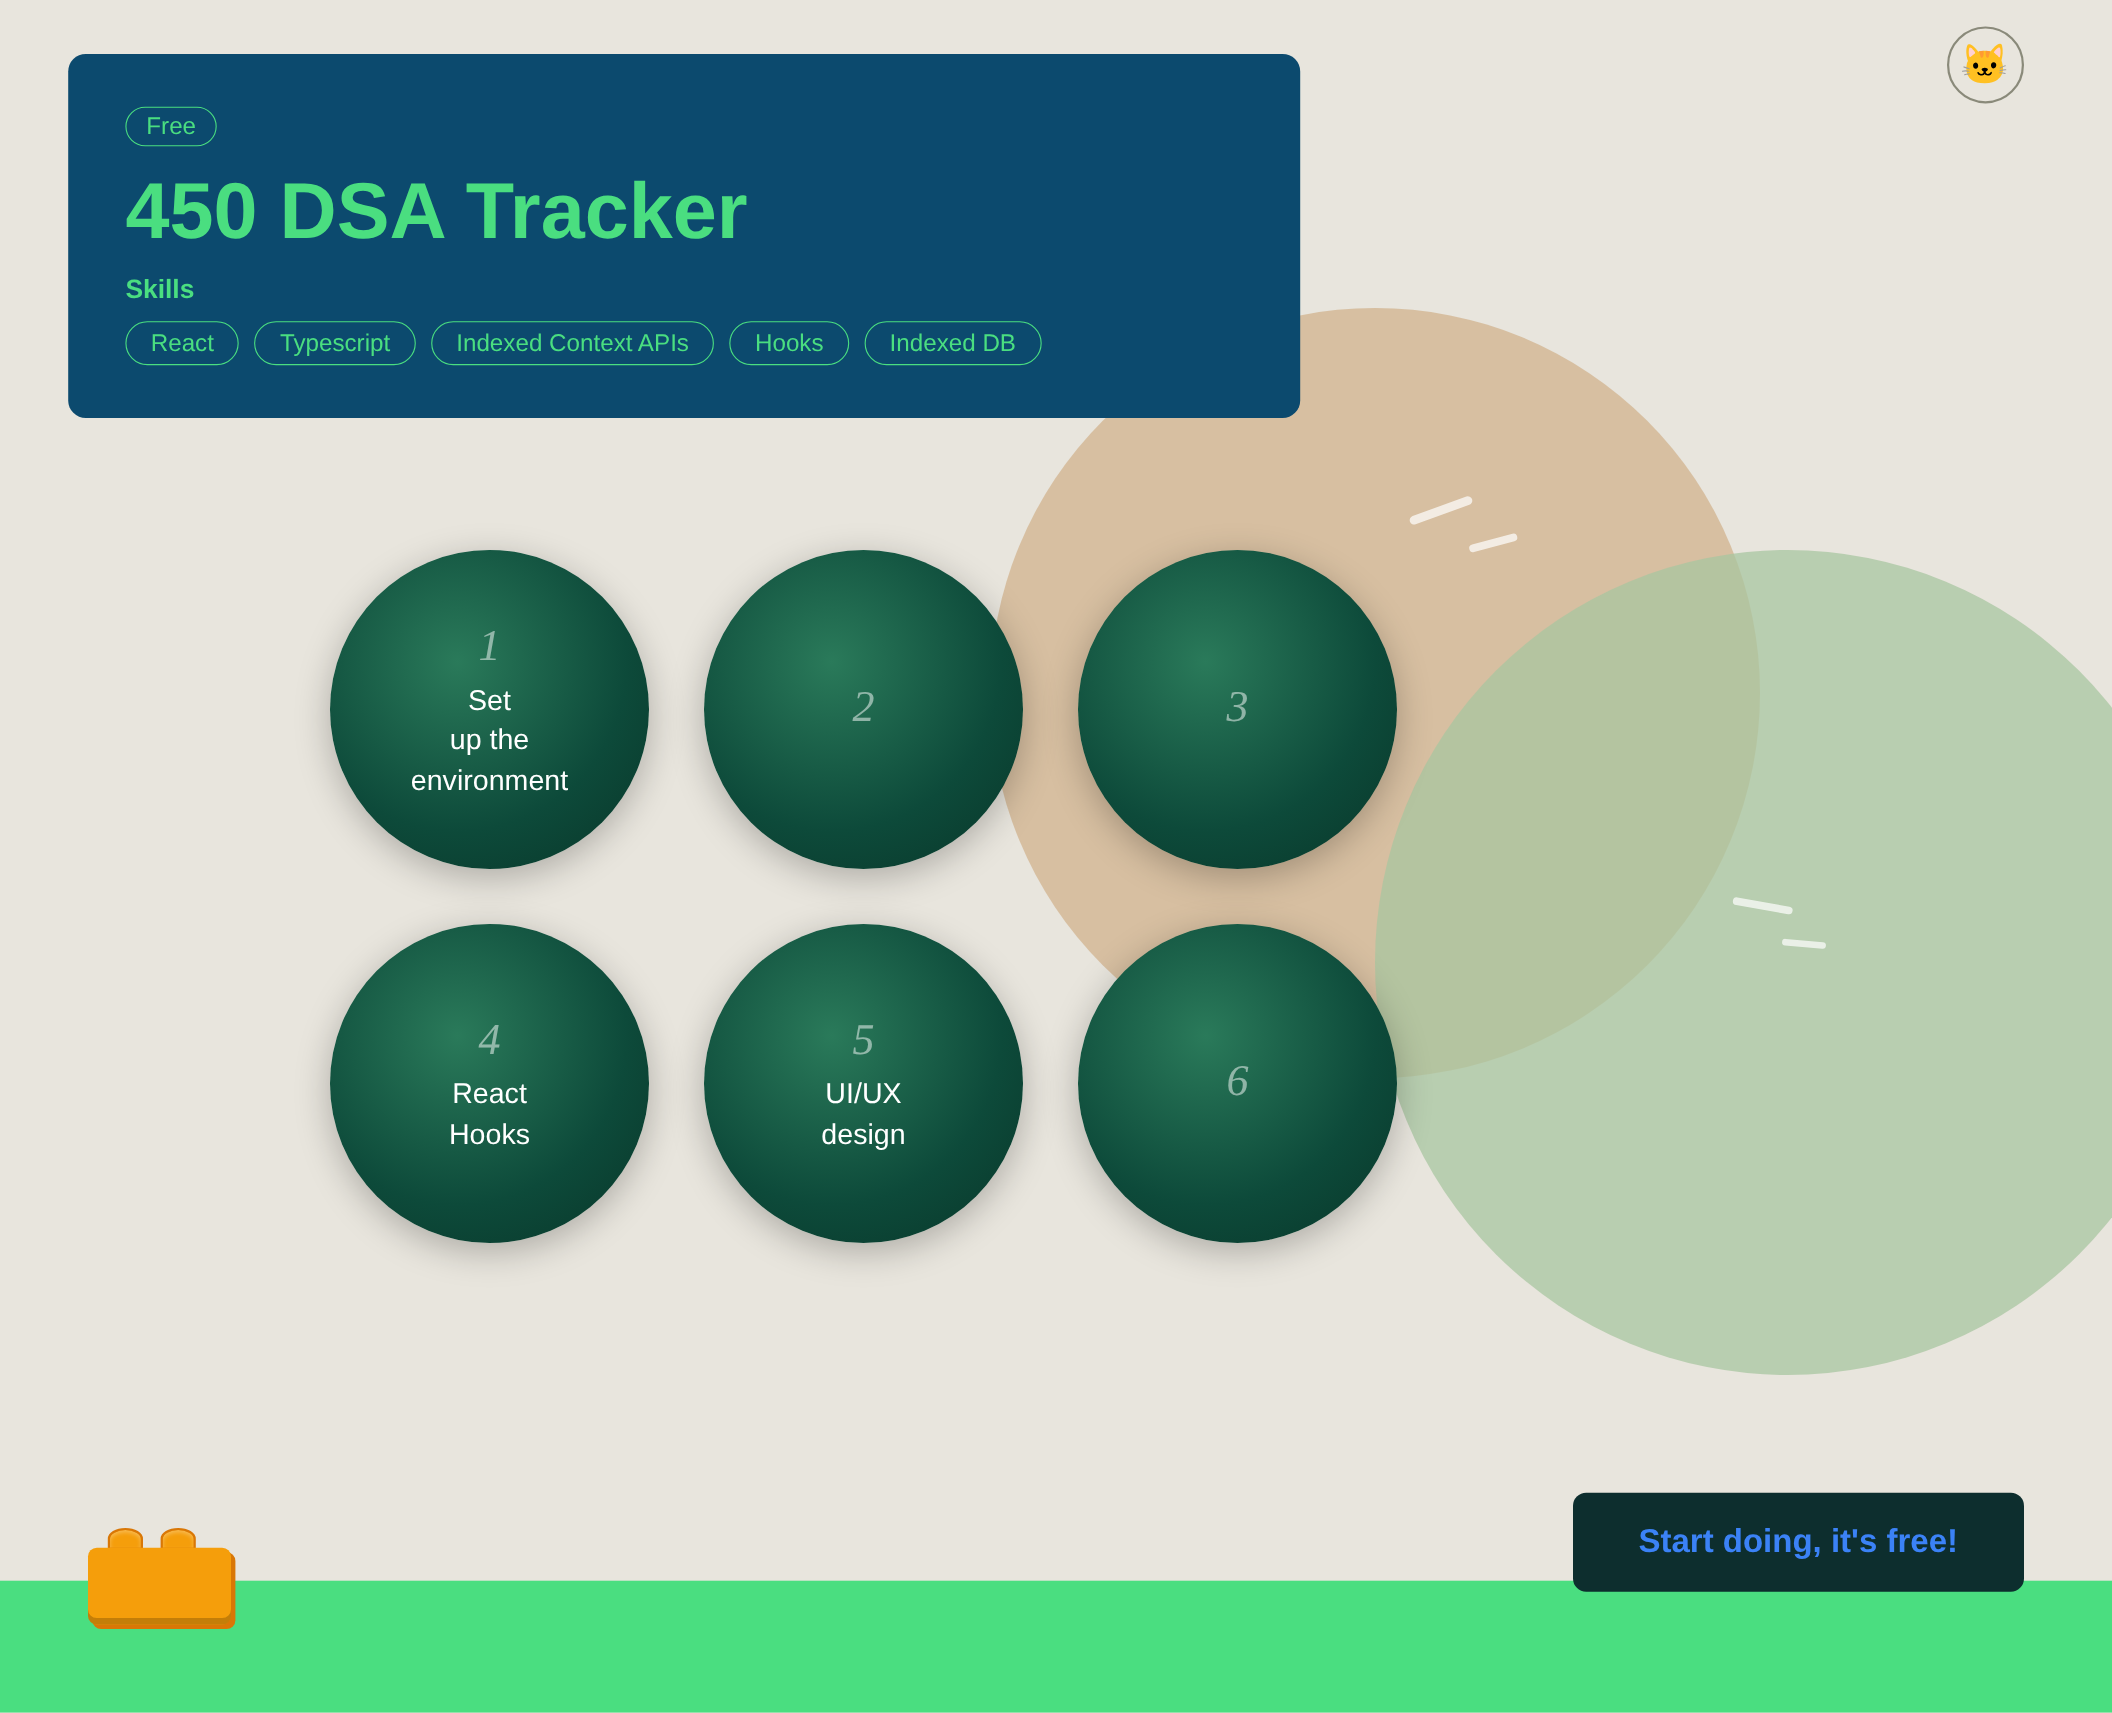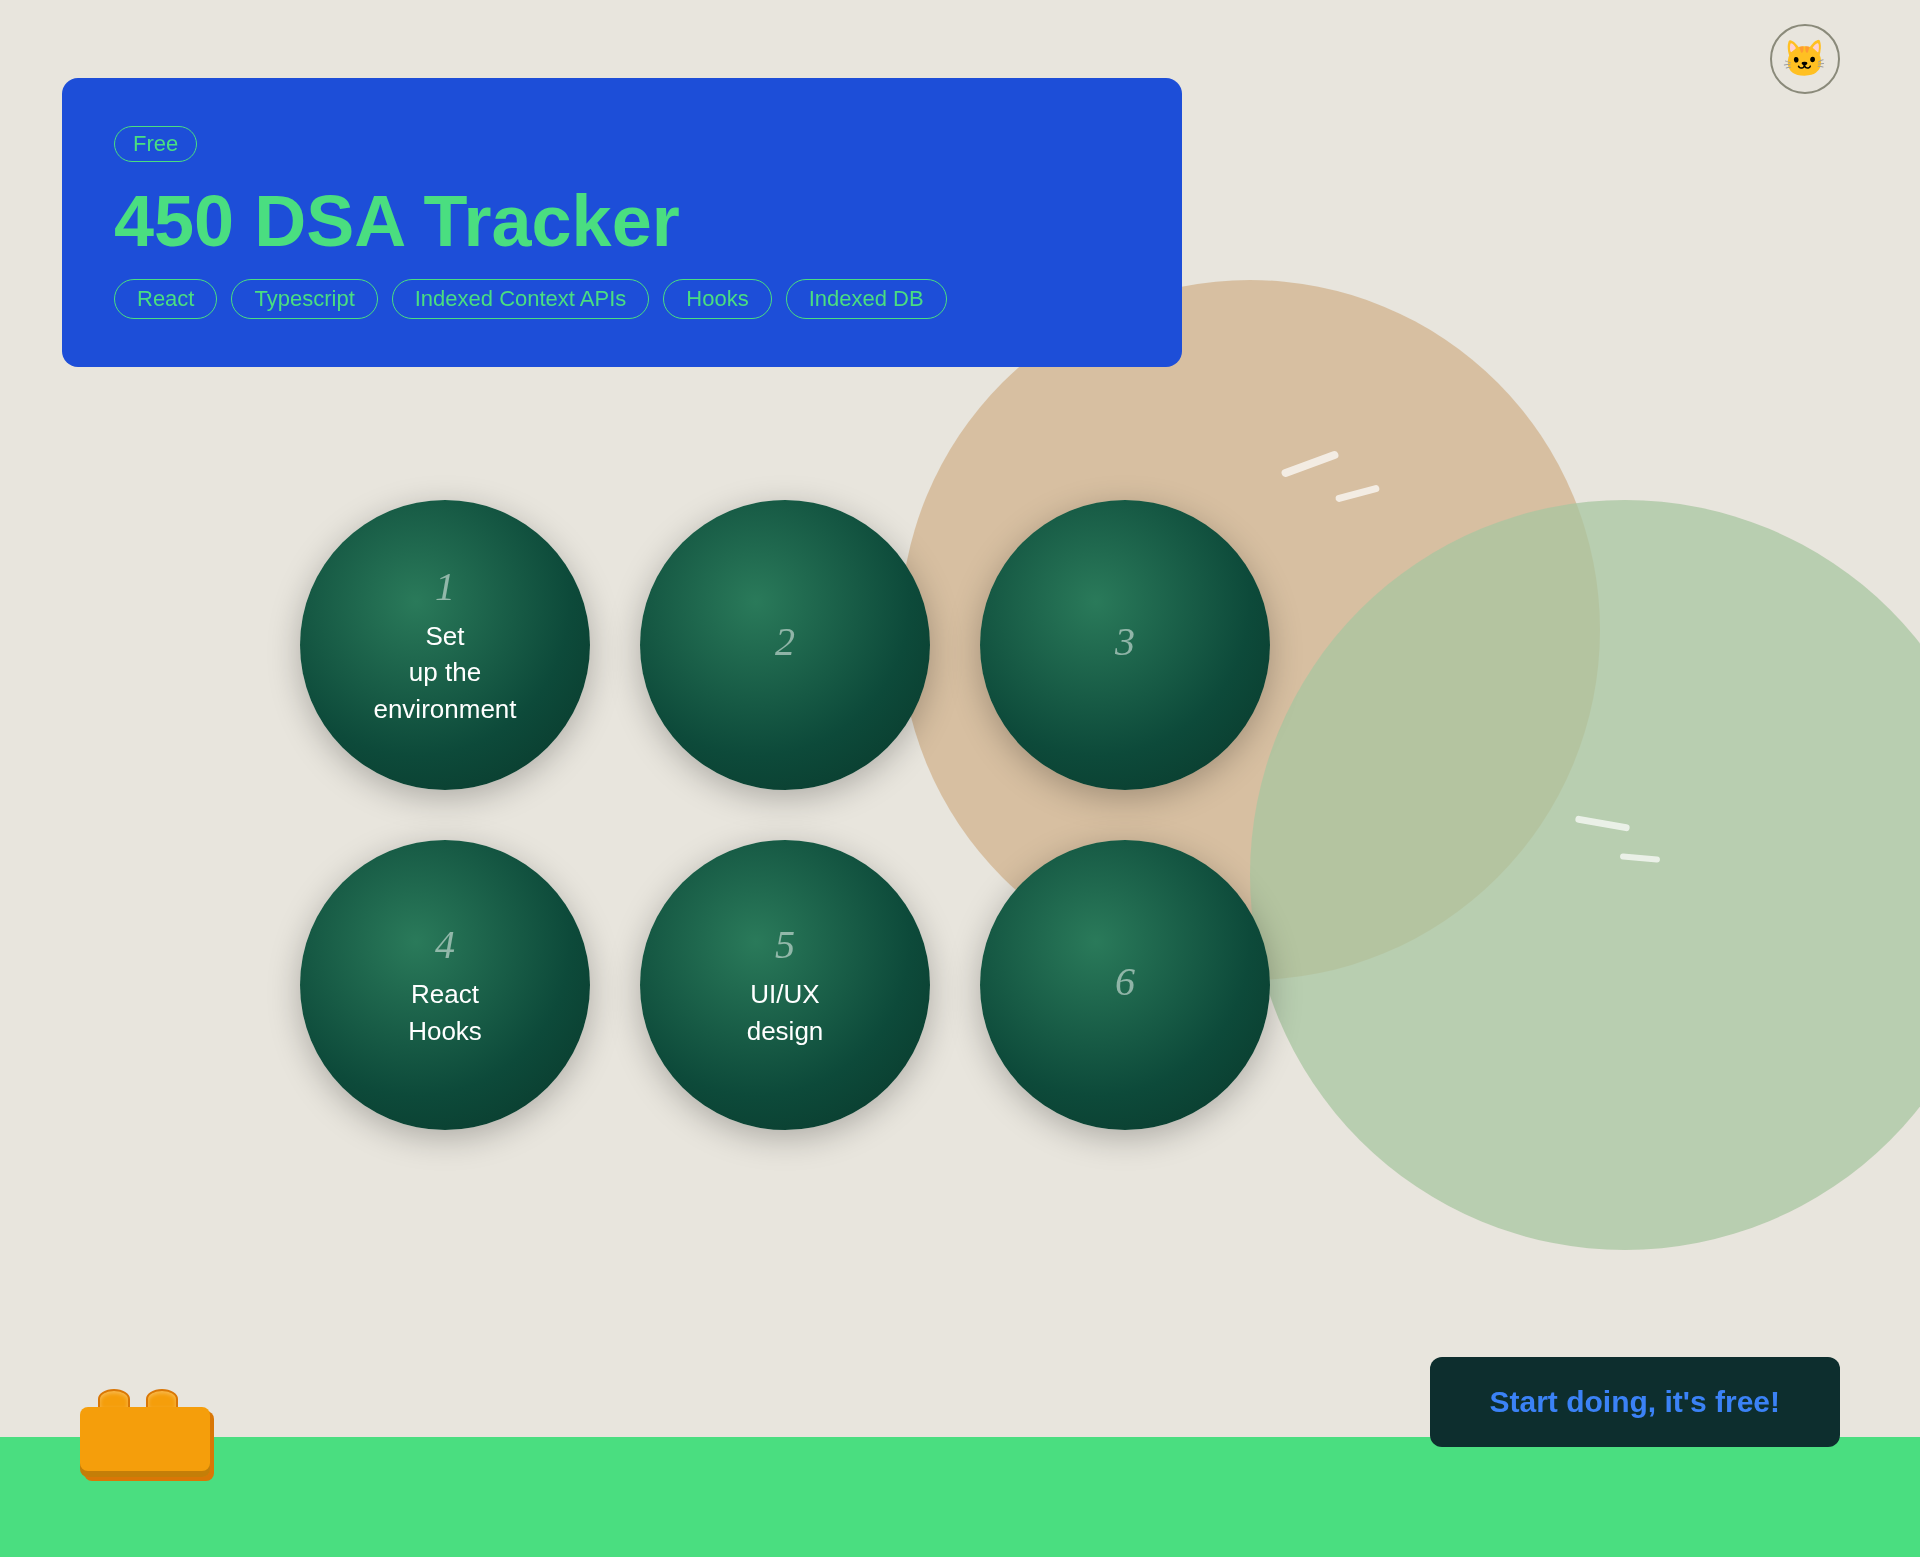--- a/index.html
+++ b/index.html
@@ -80,24 +80,24 @@
       border-radius: 4px;
       top: 855px;
       right: 260px;
       transform: rotate(5deg);
       z-index: 1;
     }
 
     
     .header-card {
       position: absolute;
-      top: 78px;
+      top: 49px;
       left: 62px;
       width: 1120px;
-      background-color: #1d4ed8;
+      background-color: #0c4a6e;
       border-radius: 16px;
       padding: 48px 52px;
       z-index: 2;
     }
 
     .free-badge {
       display: inline-block;
       border: 1.5px solid #4ade80;
       color: #4ade80;
       font-size: 22px;
@@ -304,20 +304,21 @@
 
 <div class="cat-mascot">
   <div class="cat-circle">
     <span class="cat-face">🐱</span>
   </div>
 </div>
 
 <div class="header-card">
   <div class="free-badge">Free</div>
   <h1 class="course-title">450 DSA Tracker</h1>
+  <div class="skills-label">Skills</div>
   <div class="skills-tags" id="skills-container">
       <span class="skill-tag">React</span>
       <span class="skill-tag">Typescript</span>
       <span class="skill-tag">Indexed Context APIs</span>
       <span class="skill-tag">Hooks</span>
       <span class="skill-tag">Indexed DB</span>
     </div>
 </div>
 
 <div class="steps-container" id="steps-container">

